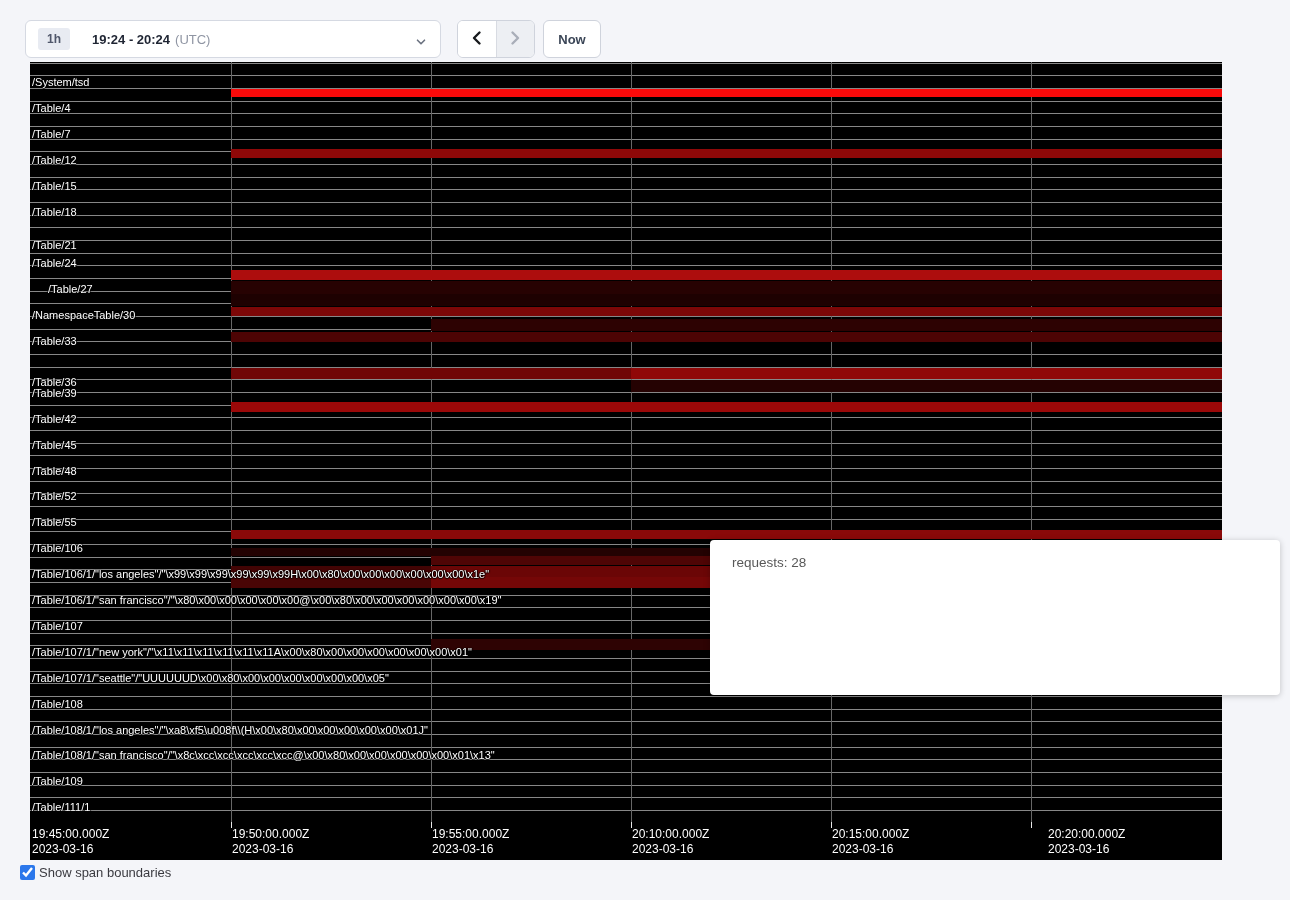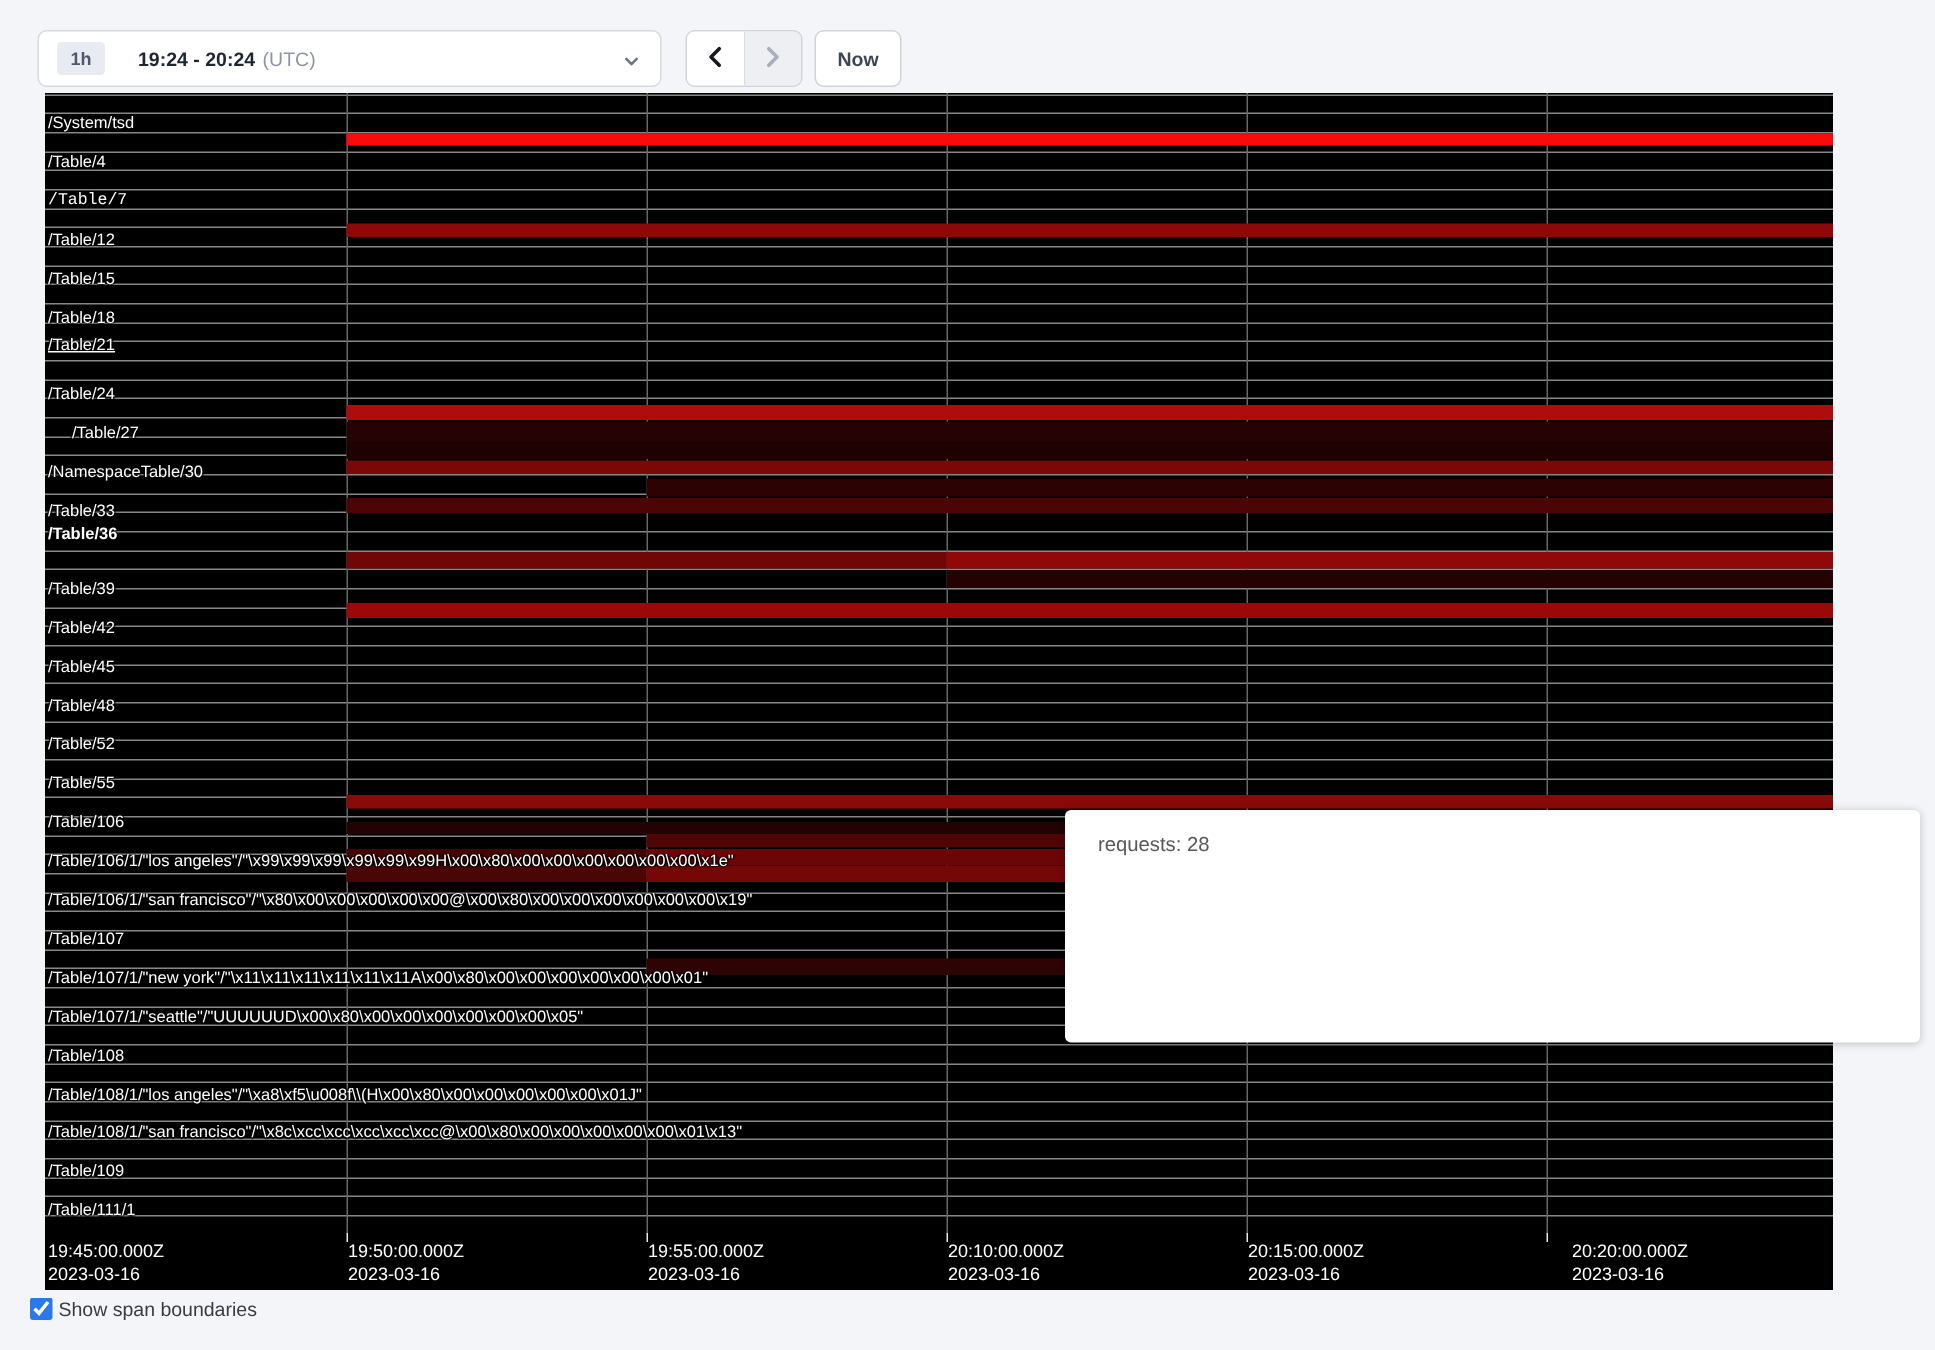--- a/index.html
+++ b/index.html
@@ -183,30 +183,30 @@
       <div class="band" style="top: 468px; left: 201px; width: 991px; height: 9px; background: rgb(138, 9, 9);"></div>
       <div class="band" style="top: 485.5px; left: 201px; width: 991px; height: 8.5px; background: rgb(35, 2, 2);"></div>
       <div class="band" style="top: 494px; left: 401px; width: 791px; height: 9px; background: rgb(79, 5, 5);"></div>
       <div class="band" style="top: 503.5px; left: 201px; width: 200px; height: 11px; background: rgb(66, 4, 4);"></div>
       <div class="band" style="top: 503.5px; left: 401px; width: 791px; height: 11px; background: rgb(107, 6, 6);"></div>
       <div class="band" style="top: 515px; left: 201px; width: 200px; height: 11px; background: rgb(74, 5, 5);"></div>
       <div class="band" style="top: 515px; left: 401px; width: 791px; height: 11px; background: rgb(117, 7, 7);"></div>
       <div class="band" style="top: 576.5px; left: 401px; width: 791px; height: 11px; background: rgb(46, 3, 3);"></div>
       <div class="row-label" style="top: 14px; color: rgb(255, 255, 255);">/System/tsd</div>
       <div class="row-label" style="top: 39.9px; color: rgb(255, 255, 255);">/Table/4</div>
-      <div class="row-label" style="top: 65.8px; color: rgb(255, 255, 255); font-family: Liberation Mono, monospace;">/Table/7</div>
+      <div class="row-label" style="top: 65.8px; color: rgb(255, 255, 255);">/Table/7</div>
       <div class="row-label" style="top: 91.7px; color: rgb(255, 255, 255);">/Table/12</div>
       <div class="row-label" style="top: 117.6px; color: rgb(255, 255, 255);">/Table/15</div>
       <div class="row-label" style="top: 143.5px; color: rgb(255, 255, 255);">/Table/18</div>
-      <div class="row-label" style="top: 162px; color: rgb(255, 255, 255); text-decoration: underline;">/Table/21</div>
+      <div class="row-label" style="top: 177px; color: rgb(255, 255, 255);">/Table/21</div>
       <div class="row-label" style="top: 195.3px; color: rgb(255, 255, 255);">/Table/24</div>
       <div class="row-label" style="top: 221.2px; color: rgb(255, 255, 255); margin-left: 16px;">/Table/27</div>
       <div class="row-label" style="top: 247.1px; color: rgb(255, 255, 255);">/NamespaceTable/30</div>
       <div class="row-label" style="top: 273px; color: rgb(255, 255, 255);">/Table/33</div>
-      <div class="row-label" style="top: 288px; color: rgb(255, 255, 255); font-weight: bold;">/Table/36</div>
+      <div class="row-label" style="top: 314px; color: rgb(255, 255, 255);">/Table/36</div>
       <div class="row-label" style="top: 324.8px; color: rgb(255, 255, 255);">/Table/39</div>
       <div class="row-label" style="top: 350.7px; color: rgb(255, 255, 255);">/Table/42</div>
       <div class="row-label" style="top: 376.6px; color: rgb(255, 255, 255);">/Table/45</div>
       <div class="row-label" style="top: 402.5px; color: rgb(255, 255, 255);">/Table/48</div>
       <div class="row-label" style="top: 428.4px; color: rgb(255, 255, 255);">/Table/52</div>
       <div class="row-label" style="top: 454.3px; color: rgb(255, 255, 255);">/Table/55</div>
       <div class="row-label" style="top: 480.2px; color: rgb(255, 255, 255);">/Table/106</div>
       <div class="row-label" style="top: 506.1px; color: rgb(255, 255, 255);">/Table/106/1/"los angeles"/"\x99\x99\x99\x99\x99\x99H\x00\x80\x00\x00\x00\x00\x00\x00\x1e"</div>
       <div class="row-label" style="top: 532px; color: rgb(255, 255, 255);">/Table/106/1/"san francisco"/"\x80\x00\x00\x00\x00\x00@\x00\x80\x00\x00\x00\x00\x00\x00\x19"</div>
       <div class="row-label" style="top: 557.9px; color: rgb(255, 255, 255);">/Table/107</div>

